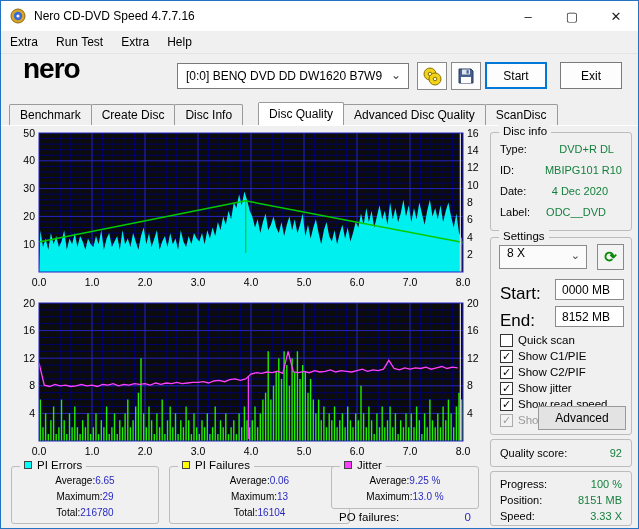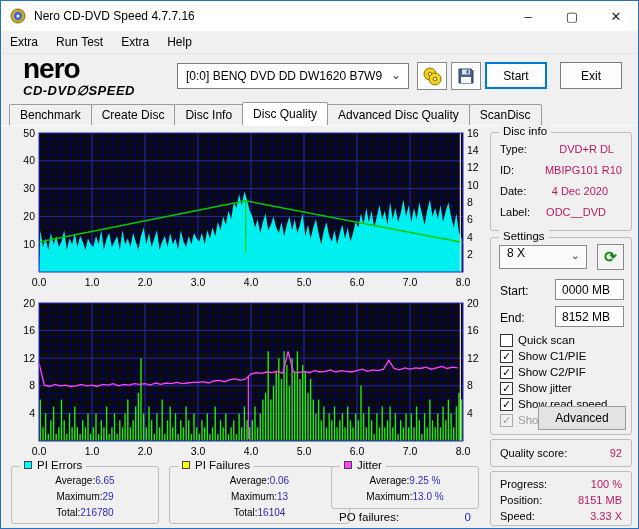--- a/index.html
+++ b/index.html
@@ -23,39 +23,39 @@
   .logo .brand{font-size:28px;font-weight:bold;letter-spacing:-1px;}
   .logo .product{font-size:13px;font-weight:bold;font-style:italic;letter-spacing:0.5px;margin-top:1px;}
   .combo{position:absolute;left:176px;top:62px;width:232px;height:26px;background:#fff;border:1px solid #7a7a7a;font-size:12px;display:flex;align-items:center;padding-left:8px;}
   .combo .chev{position:absolute;right:7px;top:4px;color:#444;font-size:12px;}
   .toolbtn{position:absolute;top:61px;width:30px;height:28px;background:#fdfdfd;border:1px solid #8a8a8a;display:flex;align-items:center;justify-content:center;}
   .btn{position:absolute;top:61px;width:62px;height:27px;background:#fdfdfd;border:1px solid #7a7a7a;font-size:12px;display:flex;align-items:center;justify-content:center;}
   .btn.primary{border:2px solid #0078d7;}
   
   .tabbar{position:absolute;left:8px;top:101px;height:23px;display:flex;align-items:flex-end;}
   .tab{height:21px;line-height:20px;padding:0 10px;font-size:12px;background:#f0f0f0;border:1px solid #9a9a9a;border-bottom:none;margin-right:-1px;border-radius:2px 2px 0 0;}
-  .tab.active{height:23px;line-height:22px;background:#ffffff;position:relative;z-index:2;}
+  .tab.active{height:23px;line-height:22px;background:#ffffff;position:relative;z-index:2;margin-left:16px;}
   .tabpage{position:absolute;left:0;top:124px;width:639px;height:405px;background:#f0f0f0;border-top:1px solid #ffffff;}
   
   .chart{position:absolute;left:8px;}
   .chart svg{font-family:"Liberation Sans",sans-serif;}
   
   .gbox{position:absolute;border:1px solid #bcbcbc;border-radius:3px;background:#f0f0f0;}
   .gcap{position:absolute;top:-8px;left:8px;background:#f0f0f0;padding:0 4px;font-size:11.5px;display:flex;align-items:center;gap:5px;white-space:nowrap;}
   .sq{display:inline-block;width:8px;height:8px;border:1px solid #444;}
   .row{display:flex;justify-content:space-between;padding:0 9px;font-size:11px;line-height:16px;position:relative;}
-  .row .val{color:#be185d;}
+  .row .val{color:#15803d;}
   .srow{display:flex;justify-content:center;padding:0 8px;font-size:10px;line-height:16px;}
   .srow .val{color:#2a2ac0;}
   
   .mini-combo{position:absolute;left:8px;top:7px;width:88px;height:24px;background:#fbfbfb;border:1px solid #8a8a8a;font-size:12px;display:flex;align-items:flex-start;padding-left:7px;}
   .mini-combo .chev{position:absolute;right:6px;top:3px;color:#444;font-size:11px;}
   .iconbtn{position:absolute;left:106px;top:6px;width:27px;height:26px;background:#f4f4f4;border:1px solid #8a8a8a;display:flex;align-items:center;justify-content:center;color:#0c8a0c;font-size:15px;font-weight:bold;}
   .field{position:absolute;left:64px;width:69px;height:21px;background:#fff;border:1px solid #8a8a8a;font-size:12px;display:flex;align-items:center;padding-left:6px;}
-  .flabel{position:absolute;left:9px;font-size:12px;}
+  .flabel{position:absolute;left:9px;font-size:17px;}
   .cbrow{position:absolute;left:9px;height:14px;display:flex;align-items:center;gap:5px;font-size:11.5px;}
   .cb{width:13px;height:13px;background:#fff;border:1px solid #333;display:flex;align-items:center;justify-content:center;font-size:11px;line-height:11px;}
   .cbrow.disabled .cb{border-color:#ababab;color:#9a9a9a;background:#f2f2f2;}
   .cbrow.disabled .cblabel{color:#9a9a9a;}
   .advbtn{position:absolute;left:47px;top:168px;width:88px;height:24px;background:#e3e3e3;border:1px solid #9a9a9a;font-size:12px;display:flex;align-items:center;justify-content:center;}
   .porow{position:absolute;left:338px;top:510px;width:132px;display:flex;justify-content:space-between;font-size:11.5px;}
   .porow .val{color:#2a2ac0;}
 </style>
 </head>
 <body>
@@ -76,21 +76,20 @@
 
   <div class="menubar">
     <span class="menu-item">Extra</span>
     <span class="menu-item">Run Test</span>
     <span class="menu-item">Extra</span>
     <span class="menu-item">Help</span>
   </div>
 
   <div class="logo">
     <div class="brand">nero</div>
-    <div class="product">CD-DVD∅SPEED</div>
   </div>
   <div class="combo">
     <span>[0:0]   BENQ DVD DD DW1620 B7W9</span>
     <span class="chev">⌄</span>
   </div>
   <div class="toolbtn" style="left:416px;">
     <svg width="20" height="20" viewBox="0 0 20 20">
       <circle cx="8" cy="8" r="6" fill="#f2d21a" stroke="#8a7200"></circle>
       <circle cx="8" cy="8" r="1.8" fill="#fffbe0" stroke="#8a7200"></circle>
       <circle cx="13" cy="13" r="6" fill="#f2d21a" stroke="#8a7200"></circle>

